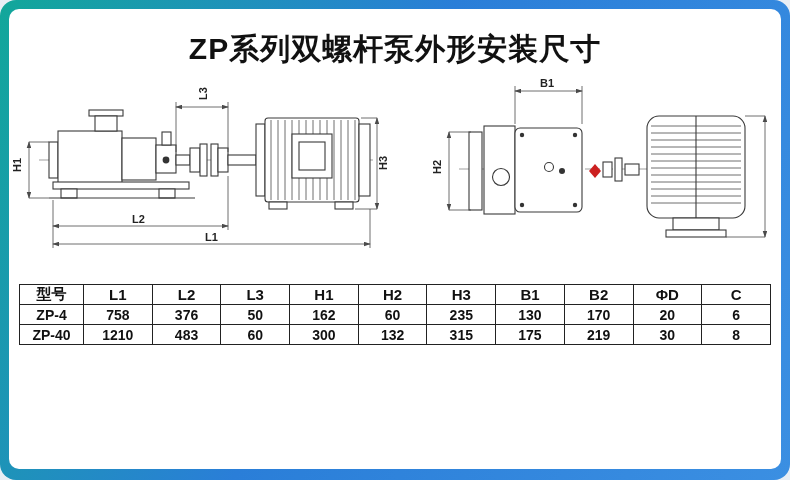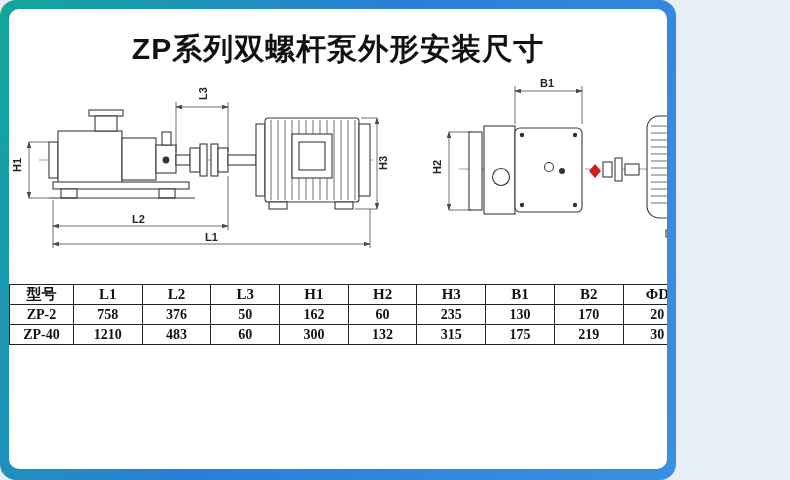--- a/index.html
+++ b/index.html
@@ -2,21 +2,21 @@
 <html><head>
 <meta charset="utf-8">
 <style>
   html,body { margin:0; padding:0; }
   body {
     width:790px; height:480px;
     font-family:"Liberation Sans","DejaVu Sans",sans-serif;
     background:#e8eef5;
   }
   .frame {
-    position:relative; width:676px; height:480px;
+    position:relative; width:790px; height:480px;
     background:linear-gradient(115deg,#12a79a 0%,#2a7ed8 45%,#3b8fe2 100%);
     border-radius:16px; box-sizing:border-box;
   }
   .content {
     position:absolute; top:9px; left:9px; right:9px; bottom:11px;
     background:#ffffff; border-radius:10px;
     overflow:hidden;
   }
   h1.title {
     margin:20px 0 0 0; text-align:center;
@@ -29,21 +29,21 @@
     font-size:11px; font-weight:bold; fill:#222;
   }
   .ln   { stroke:#3a3a3a; stroke-width:1.1; fill:none; }
   .lnw  { stroke:#3a3a3a; stroke-width:1.1; fill:#ffffff; }
   .dim  { stroke:#4a4a4a; stroke-width:0.8; fill:none; }
   .cl   { stroke:#777; stroke-width:0.7; fill:none; stroke-dasharray:10 3 2 3; }
   .dk   { fill:#333; stroke:none; }
   .red  { fill:#cc2020; stroke:none; }
   table.dims {
     border-collapse:collapse; table-layout:fixed;
-    margin:6px auto 5px auto; width:752px;font-family:Liberation Serif, serif;
+    margin:6px auto 5px auto; width:752px;
   }
   table.dims th, table.dims td {
     border:1px solid #222; text-align:center;
     font-size:14px; font-weight:bold; color:#111;
     height:19px; padding:0 2px; background:#fff;
   }
   table.dims th { font-size:15px; }
   col.model { width:64px; }
 </style>
 </head>
@@ -229,21 +229,21 @@
           <th>H2</th>
           <th>H3</th>
           <th>B1</th>
           <th>B2</th>
           <th>ΦD</th>
           <th>C</th>
         </tr>
       </thead>
       <tbody>
         <tr>
-          <td>ZP-2</td>
+          <td>ZP-4</td>
           <td>758</td>
           <td>376</td>
           <td>50</td>
           <td>162</td>
           <td>60</td>
           <td>235</td>
           <td>130</td>
           <td>170</td>
           <td>20</td>
           <td>6</td>

